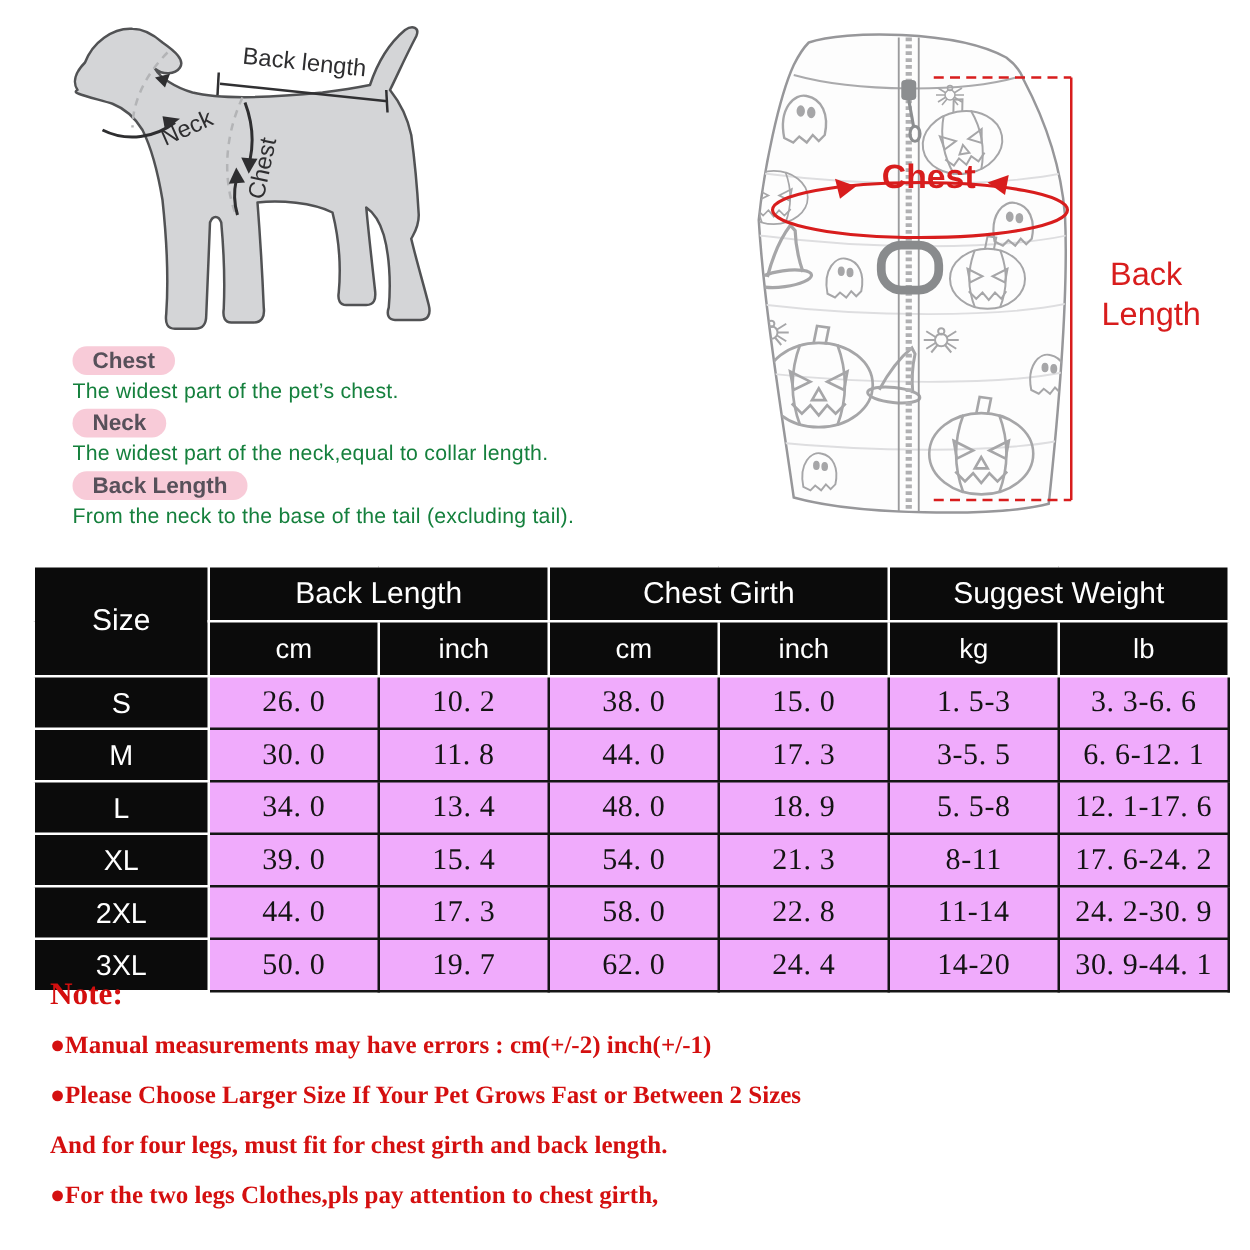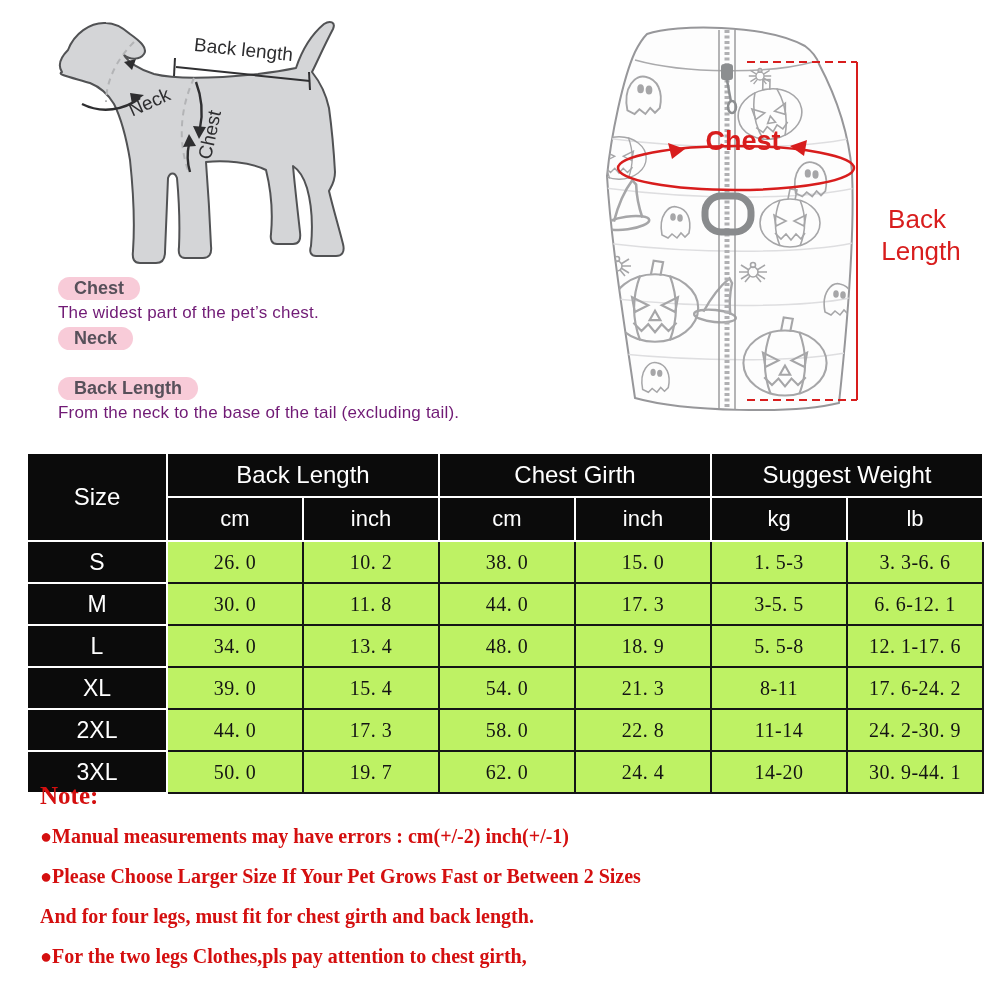--- a/index.html
+++ b/index.html
@@ -3,32 +3,32 @@
 <meta charset="utf-8">
 <style>
   html,body{margin:0;padding:0;background:#ffffff;}
   #canvas{position:relative;width:1000px;height:1000px;background:#ffffff;overflow:hidden;
           font-family:"Liberation Sans",sans-serif;}
 
   
   .def-group{position:absolute;left:58px;}
   .pill{display:inline-block;background:#f8cbd8;color:#57505a;font-weight:bold;
         font-size:18px;line-height:21px;padding:1px 16px;border-radius:13px;}
-  .def-text{margin-top:3px;font-size:17px;color:#701a75;letter-spacing:.2px;}
+  .def-text{margin-top:3px;font-size:17px;color:#15803d;letter-spacing:.2px;}
 
   
   #table-wrap{position:absolute;left:26px;top:452px;width:958px;}
   table.size{width:100%;border-collapse:collapse;table-layout:fixed;}
   table.size th{background:#0b0b0b;color:#ffffff;font-weight:normal;border:2px solid #ffffff;}
   th.grp{font-size:24px;height:40px;}
   th.sub{font-size:22px;height:40px;}
   th.corner{font-size:24px;}
   th.size-cell{font-size:23px;height:38px;}
-  table.size td{background:#bef264;color:#141414;border:2px solid #151515;text-align:center;
-        font-family:"Liberation Serif",serif;font-size:20px;height:38px;letter-spacing:.5px;}
+  table.size td{background:#f0abfc;color:#141414;border:2px solid #151515;text-align:center;
+        font-family:"Liberation Serif",serif;font-size:24px;height:38px;letter-spacing:.5px;}
 
   
   #notes{position:absolute;left:40px;top:782px;width:935px;
          font-family:"Liberation Serif",serif;font-weight:bold;color:#d40f0f;}
   #notes .note-title{font-size:25px;margin-bottom:14px;}
   #notes .note-item{font-size:20px;line-height:25px;margin-bottom:15px;}
 
   svg text{font-family:"Liberation Sans",sans-serif;}
 </style>
 </head>
@@ -75,20 +75,21 @@
     <text x="134" y="98" font-size="19" fill="#2e2e30" text-anchor="middle" transform="rotate(-24 134 98)">Neck</text>
     <text x="198" y="126" font-size="19" fill="#2e2e30" text-anchor="middle" transform="rotate(-78 198 126)">Chest</text>
   </svg>
 
   <div class="def-group" style="top:277px;">
     <span class="pill">Chest</span>
     <div class="def-text">The widest part of the pet’s chest.</div>
   </div>
   <div class="def-group" style="top:327px;">
     <span class="pill">Neck</span>
+    <div class="def-text">The widest part of the neck,equal to collar length.</div>
   </div>
   <div class="def-group" style="top:377px;">
     <span class="pill">Back Length</span>
     <div class="def-text">From the neck to the base of the tail (excluding tail).</div>
   </div>
 
   <svg style="position:absolute;left:555px;top:18px;" width="445" height="402" viewBox="0 0 445 402">
     <defs>
       <clipPath id="vestClip">
         <path d="M92,16 C120,6 210,6 250,28 C258,34 262,40 264,46 C282,80 294,118 297,154

